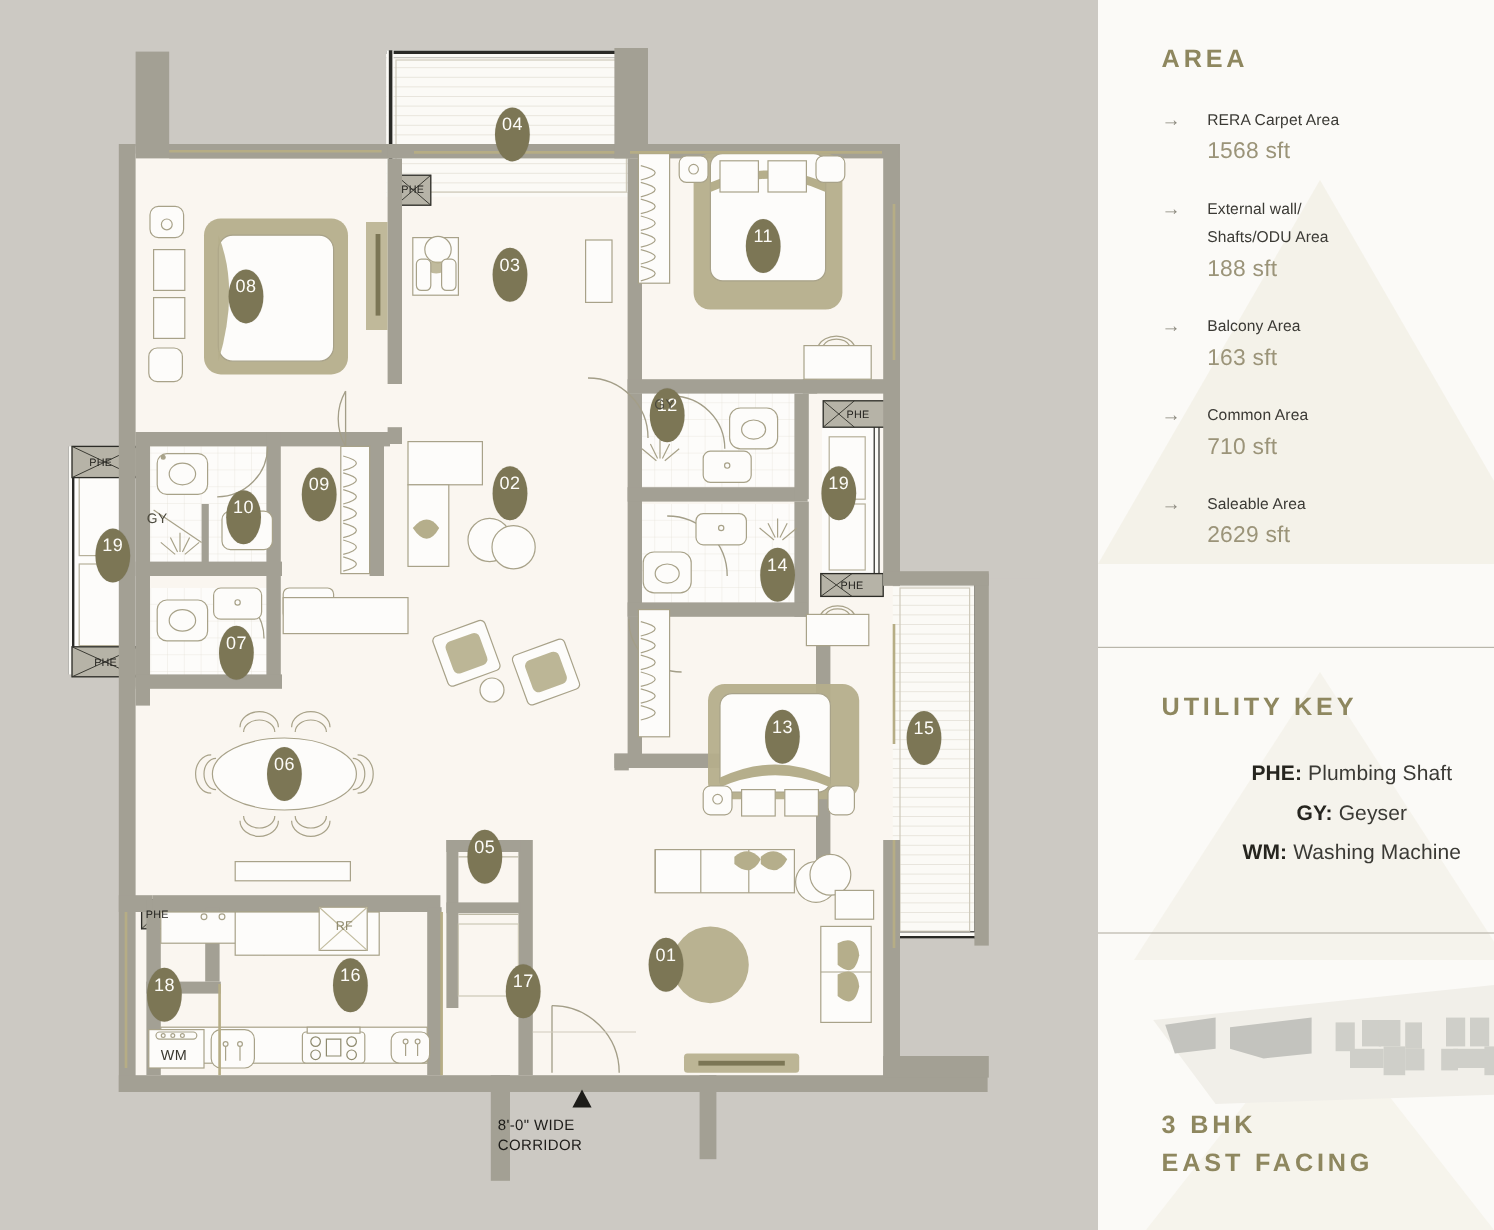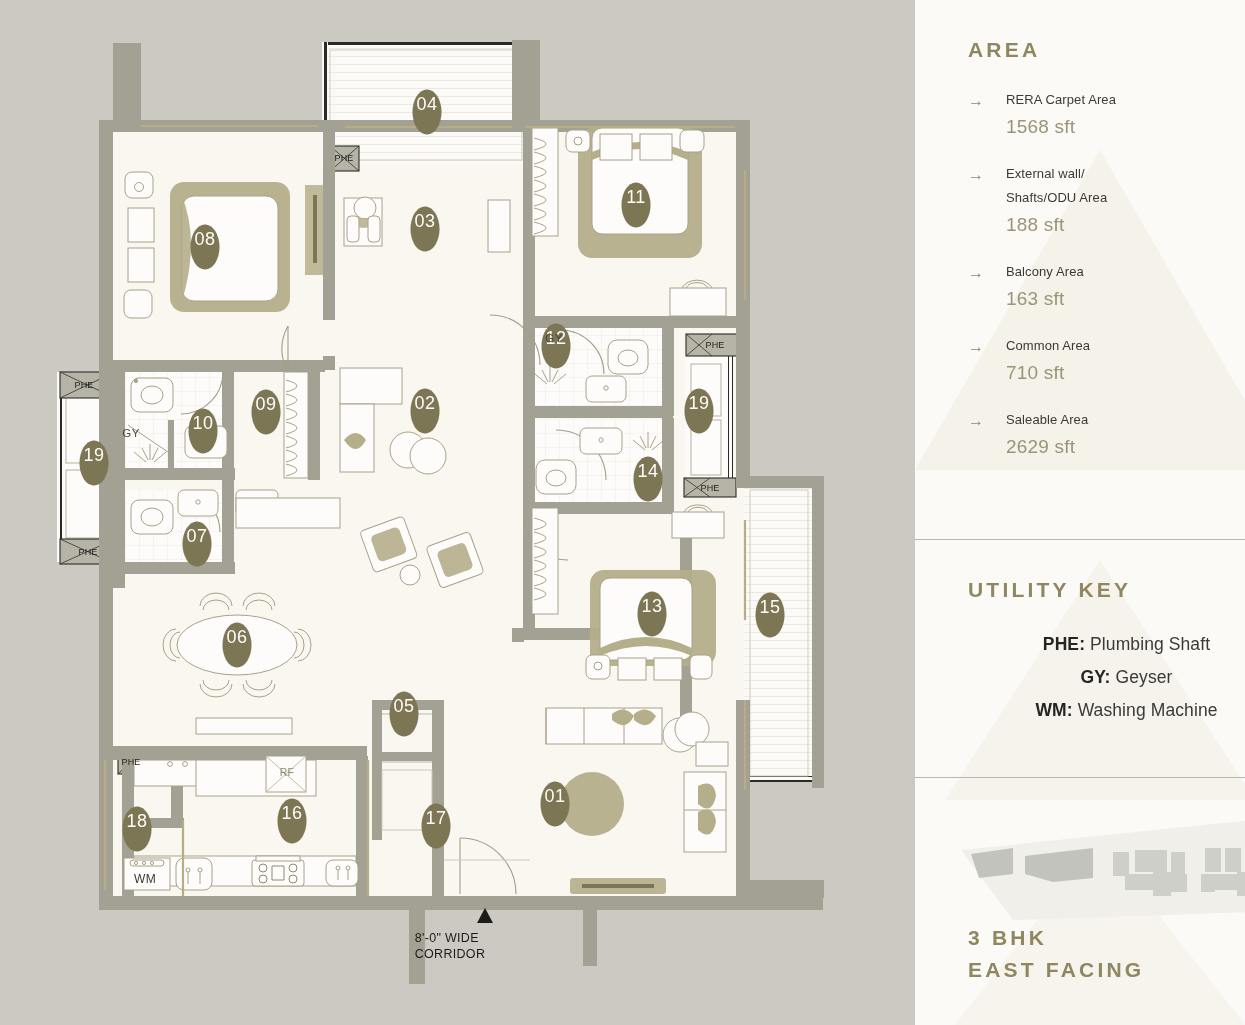--- a/index.html
+++ b/index.html
@@ -15,21 +15,21 @@
   #plan-panel {
     position:absolute; left:0; top:0; width:875px; height:1025px;
     background:#ccc9c3; overflow:hidden;
   }
   #plan-svg { position:absolute; left:0; top:0; }
 
   
   .rn {
     position:absolute; width:29px; height:45px; border-radius:50%;
     background:#7c7655; color:#fdfcf8;
-    font-size:18px; line-height:29px; text-align:center;
+    font-size:15px; line-height:29px; text-align:center;
     letter-spacing:.4px; font-family:"Liberation Sans",sans-serif;
     transform:translate(-50%,-50%);
     box-shadow:0 0 0 .5px rgba(0,0,0,.04);
   }
   
   .tag {
     position:absolute; transform:translate(-50%,-50%);
     font-size:9px; letter-spacing:.2px; color:#23221e;
     font-family:"Liberation Sans",sans-serif; white-space:nowrap;
   }

